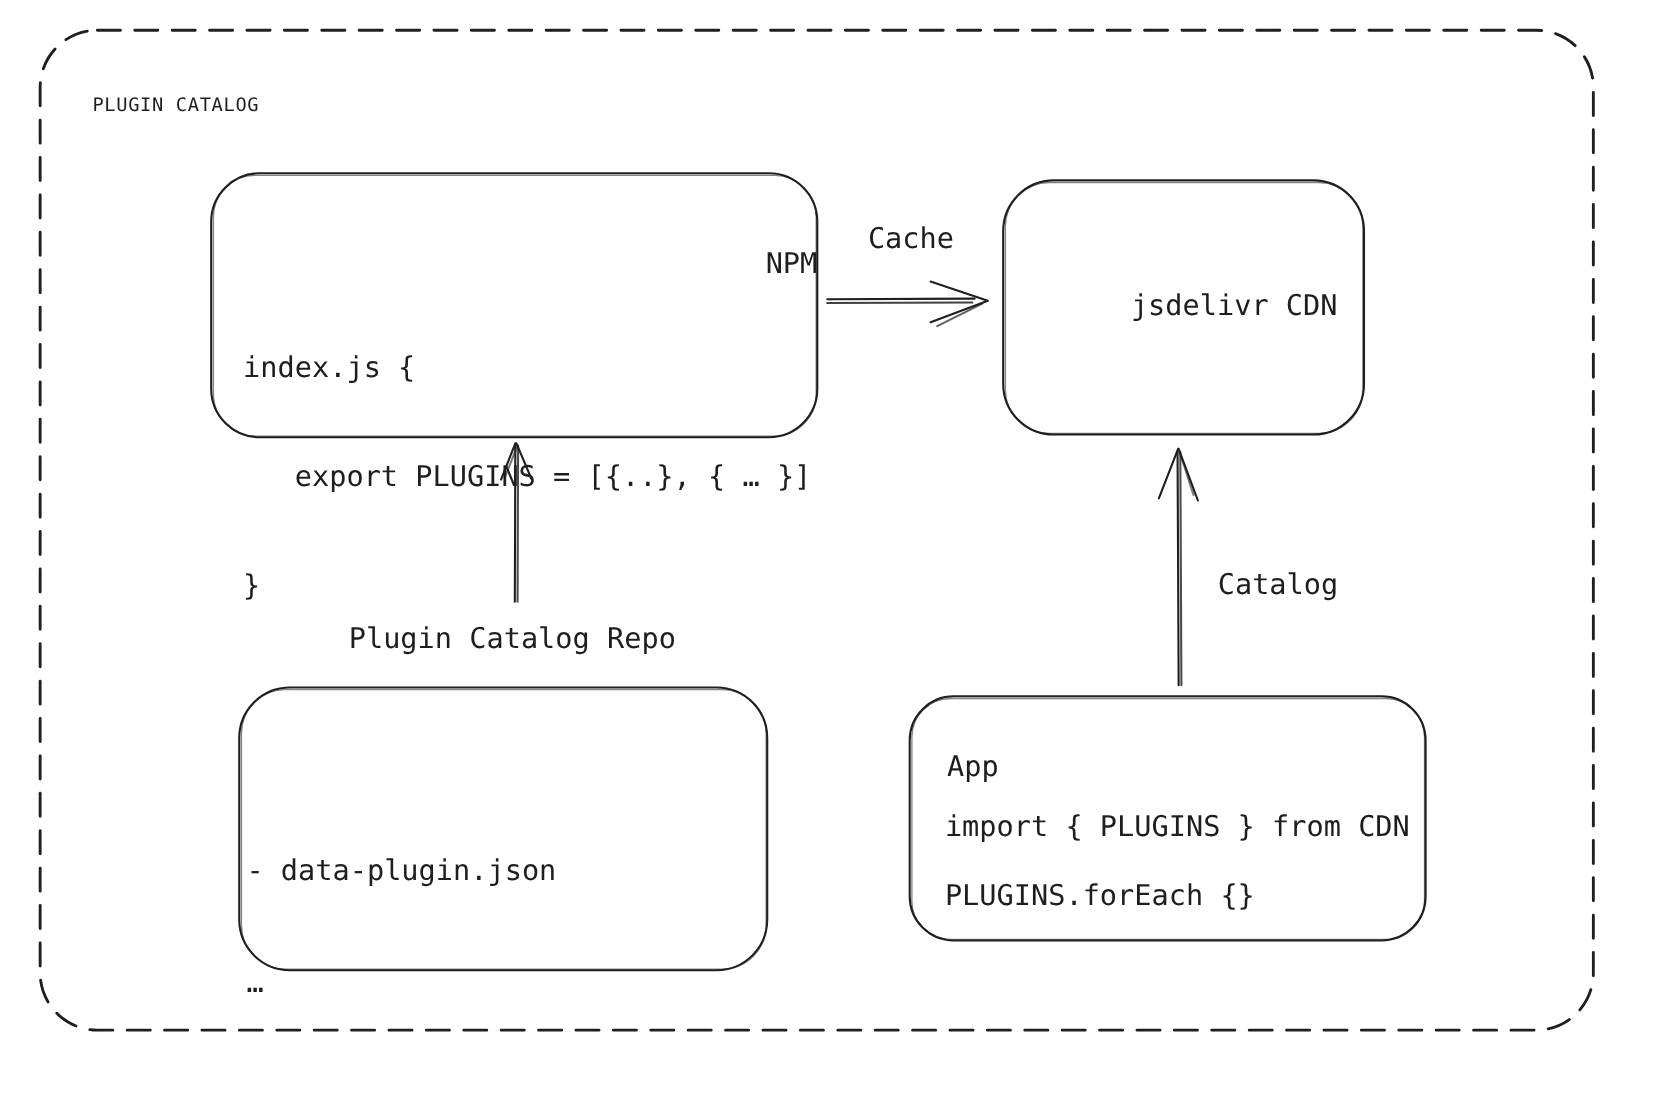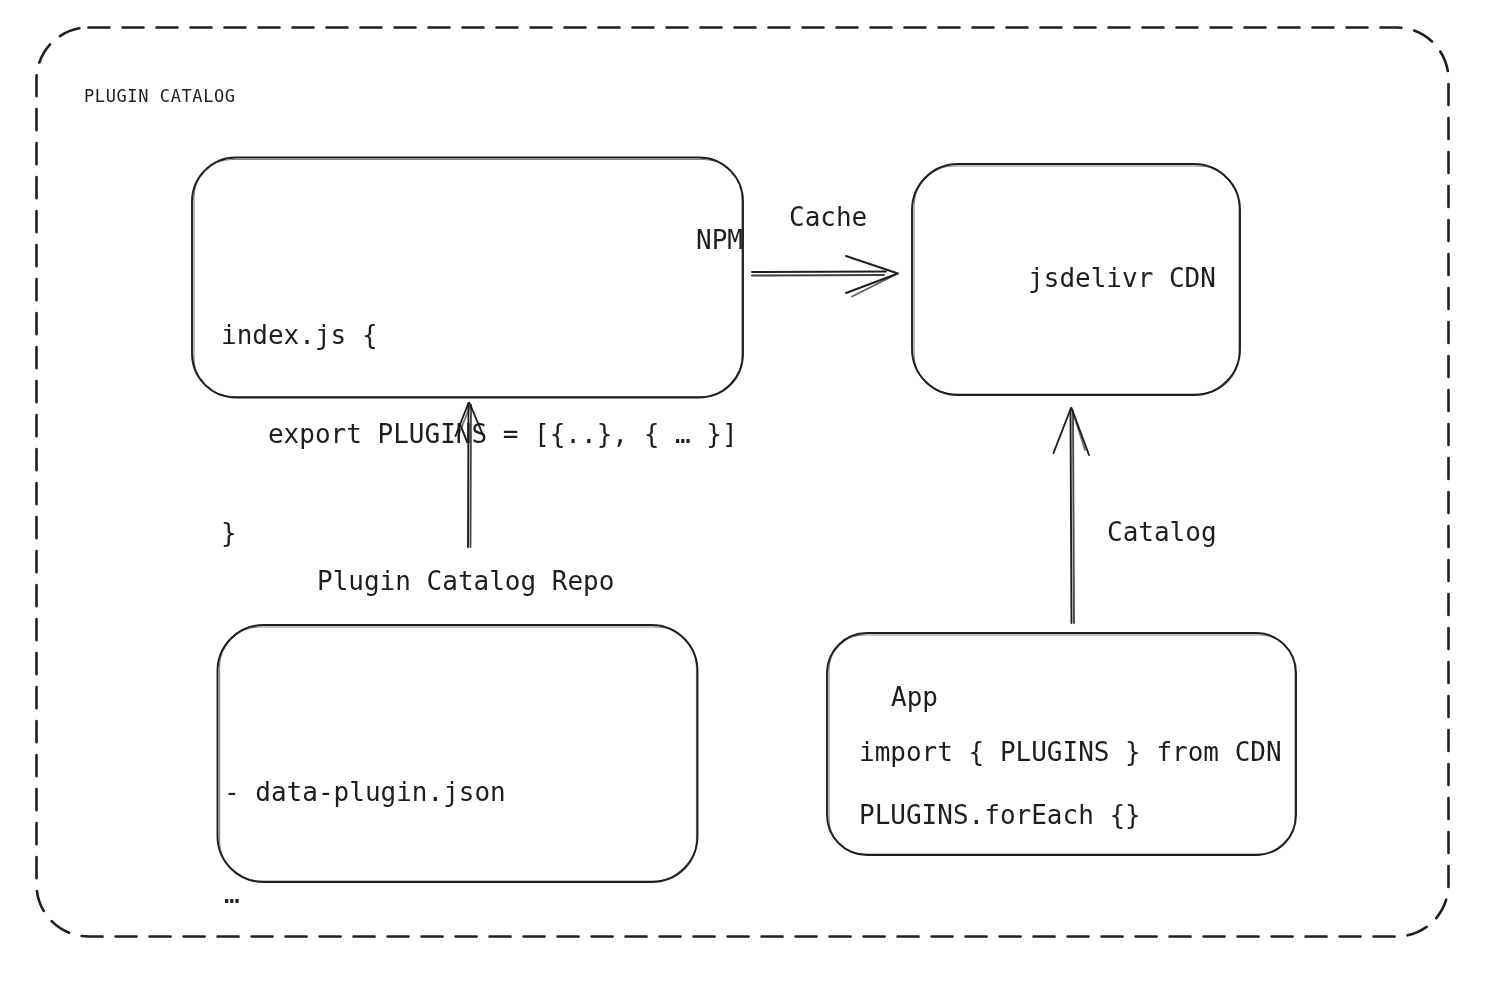--- a/index.html
+++ b/index.html
@@ -42,21 +42,21 @@
   .build-label {
     left: 468px; top: 445px;
     transform: translateX(-50%);
     text-align: center;
     line-height: 31px;
     background: #ffffff;
     padding: 0 4px;
   }
   .repo-label  { left: 289px; top: 566px; margin-left: 28px; }
   .repo-files  { left: 224px; top: 707px; line-height: 34px; }
-  .app-title   { left: 891px; top: 682px; text-align: right; }
+  .app-title   { left: 861px; top: 682px; text-align: right; }
   .app-code-1  { left: 859px; top: 737px; }
   .app-code-2  { left: 859px; top: 800px; text-align: right; }
   .import-label{ left: 1107px; top: 517px; }
 </style>
 </head>
 <body>
 
 <div class="canvas">
 
   <svg class="shape-layer" viewBox="0 0 1506 1002" xmlns="http://www.w3.org/2000/svg">

